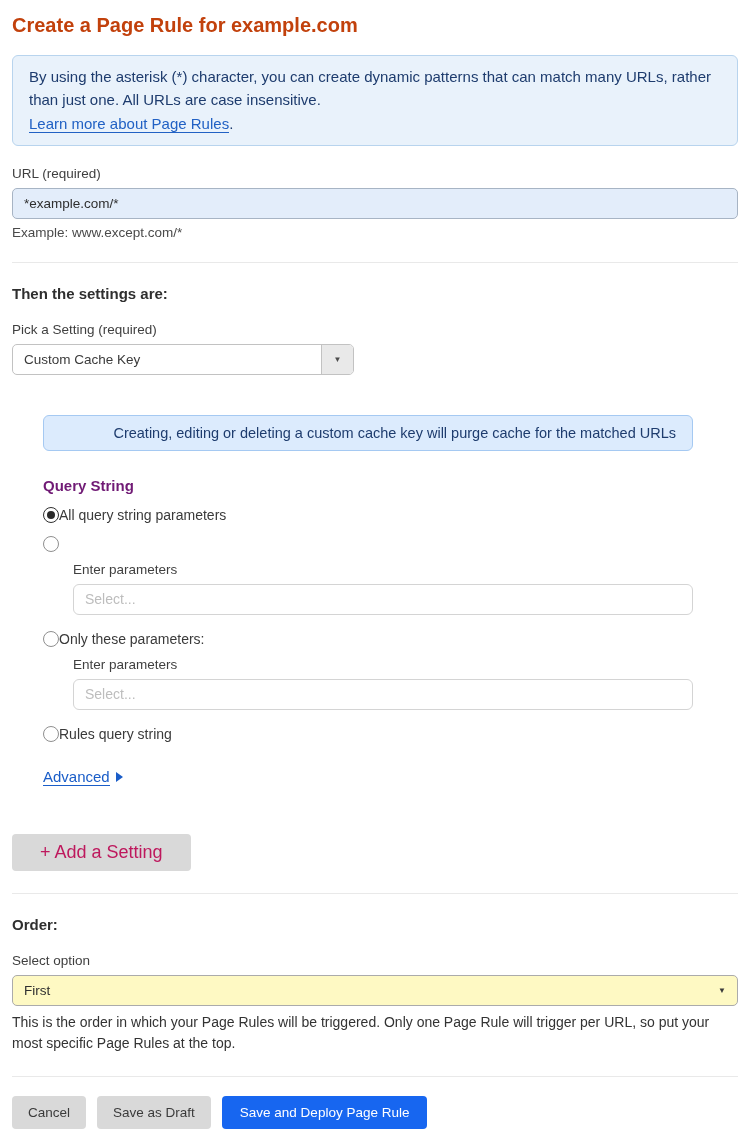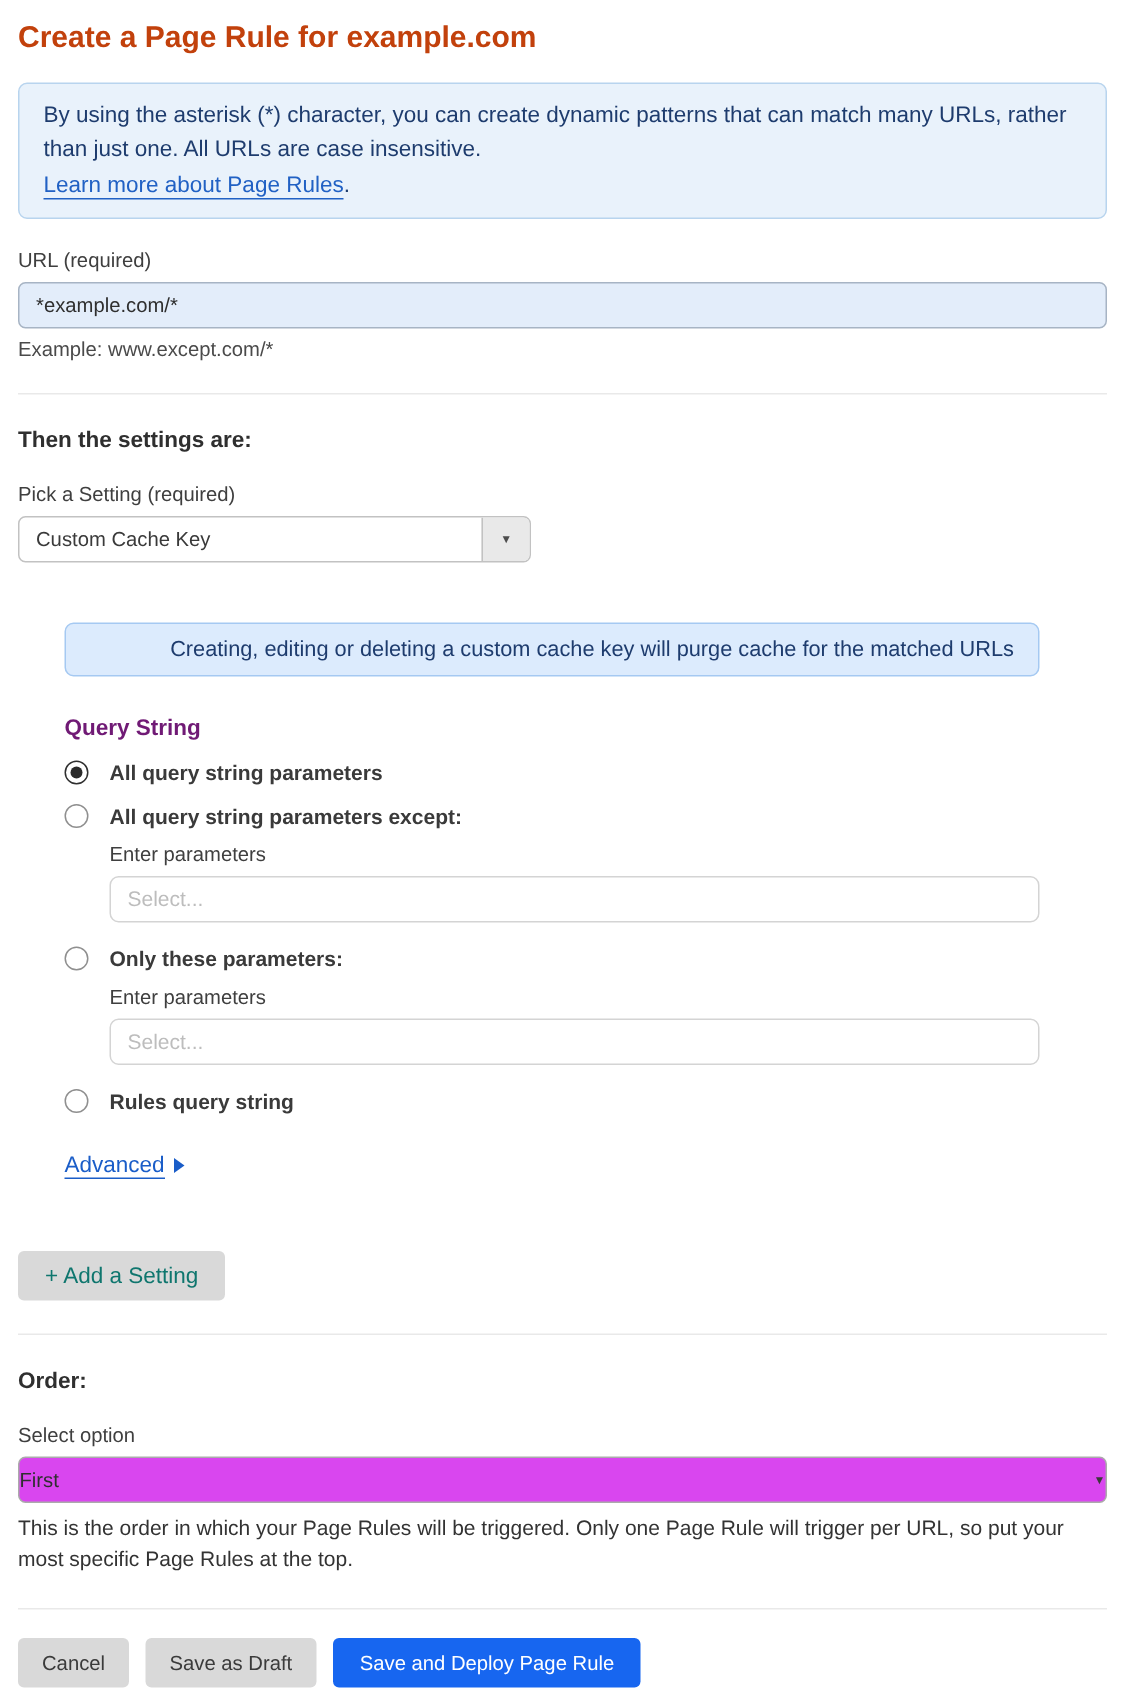--- a/index.html
+++ b/index.html
@@ -120,24 +120,22 @@
   .qs-heading {
     margin: 26px 0 2px 31px;
     font-size: 15px;
     font-weight: bold;
     color: #701a75;
   }
 
   .radio-row {
     display: flex;
     align-items: center;
-    gap: 14px;
     margin: 13px 0 0 31px;
     cursor: pointer;
-    font-weight: bold;
   }
   .radio-circle {
     width: 16px;
     height: 16px;
     border-radius: 50%;
     border: 1px solid #8f8f8f;
     background: #fff;
     flex: none;
     position: relative;
   }
@@ -189,37 +187,37 @@
     border-bottom: 5px solid transparent;
     border-left: 7px solid #1a5dc8;
   }
 
   .add-setting-btn {
     display: inline-block;
     margin-top: 48px;
     background: #d9d9d9;
     border: none;
     border-radius: 4px;
-    padding: 8px 18px;
-    font-size: 15px;
-    color: #0f766e;
+    padding: 8px 28px;
+    font-size: 18px;
+    color: #be185d;
     font-family: inherit;
     cursor: pointer;
   }
 
   .order-select {
     margin-top: 7px;
     width: 100%;
     height: 31px;
     display: flex;
     align-items: center;
     border: 1px solid #ababab;
     border-radius: 5px;
-    background: #d946ef;
-    padding: 0 0;
+    background: #fef9c3;
+    padding: 0 11px;
     cursor: pointer;
   }
   .order-select .select-value {
     flex: 1;
     font-size: 13.5px;
     color: #2f2f2f;
   }
   .order-select .select-caret {
     font-size: 8px;
     color: #3a3a3a;
@@ -281,21 +279,20 @@
 
   <div class="qs-heading">Query String</div>
 
   <div class="radio-row">
     <span class="radio-circle checked"></span>
     <span class="radio-label">All query string parameters</span>
   </div>
 
   <div class="radio-row">
     <span class="radio-circle"></span>
-    <span class="radio-label">All query string parameters except:</span>
   </div>
   <div class="sub-field">
     <div class="sub-label">Enter parameters</div>
     <input class="param-input" type="text" placeholder="Select..." style="">
   </div>
 
   <div class="radio-row gap-after-input">
     <span class="radio-circle"></span>
     <span class="radio-label">Only these parameters:</span>
   </div>

